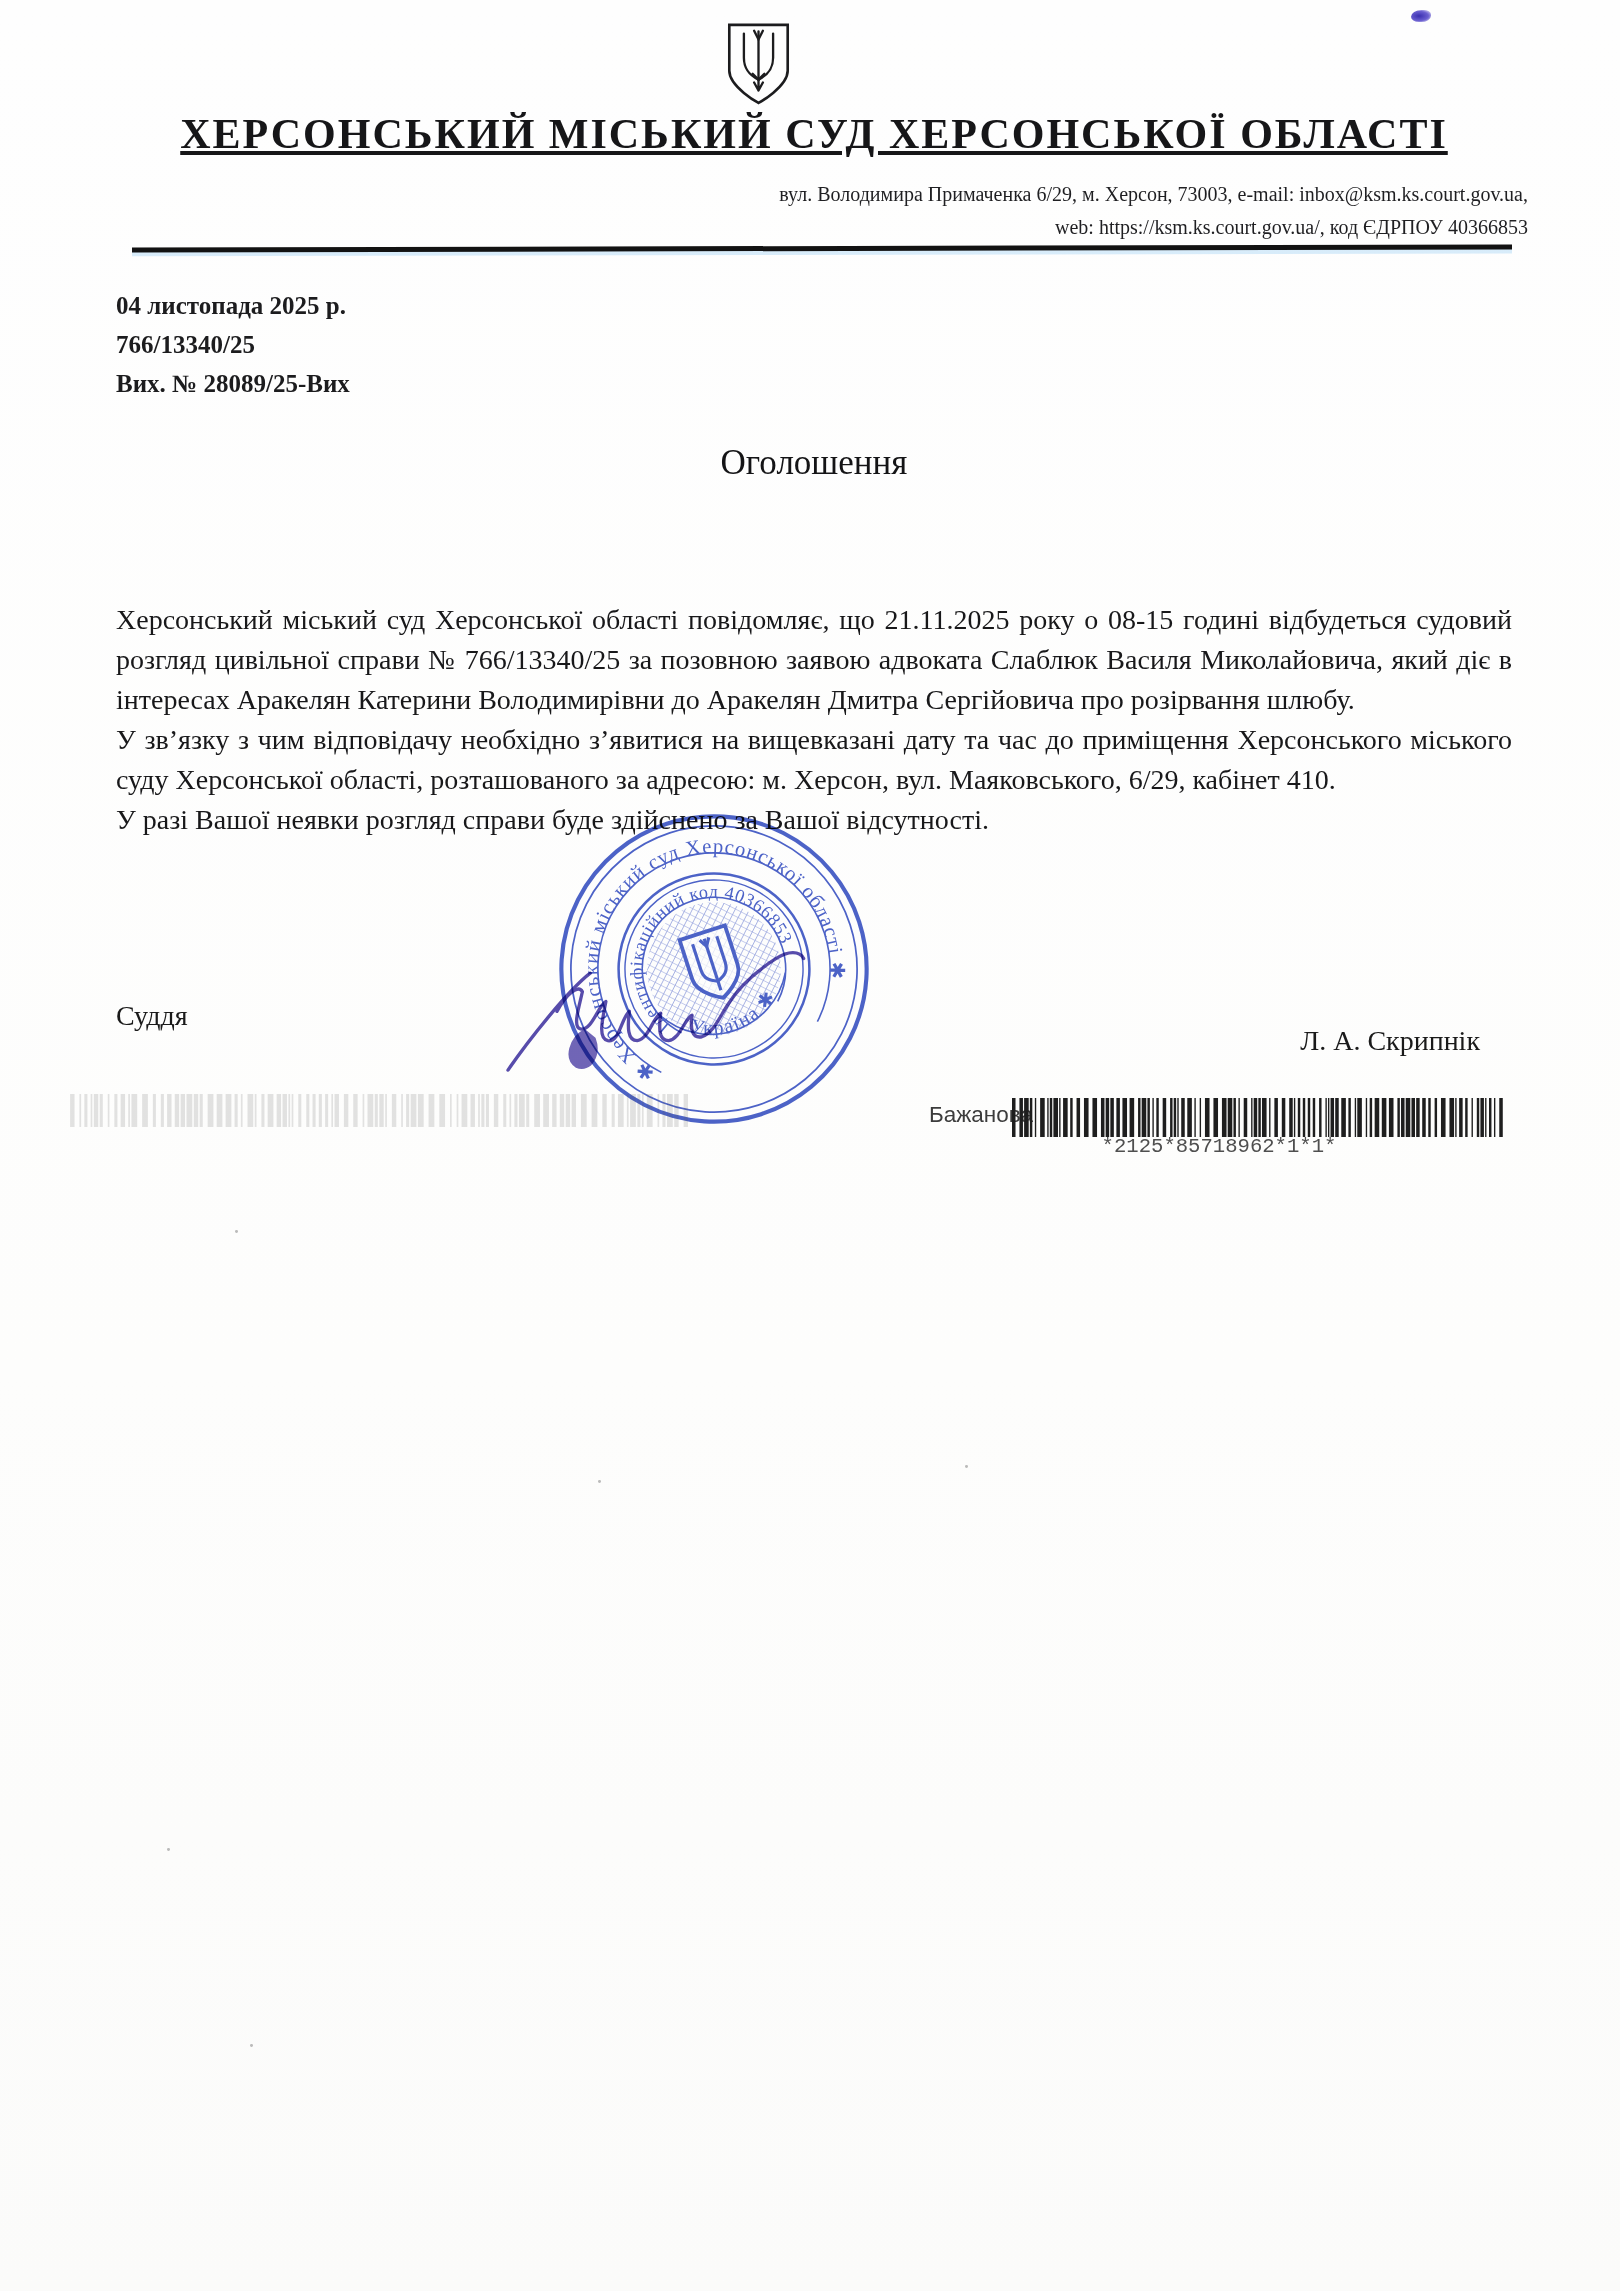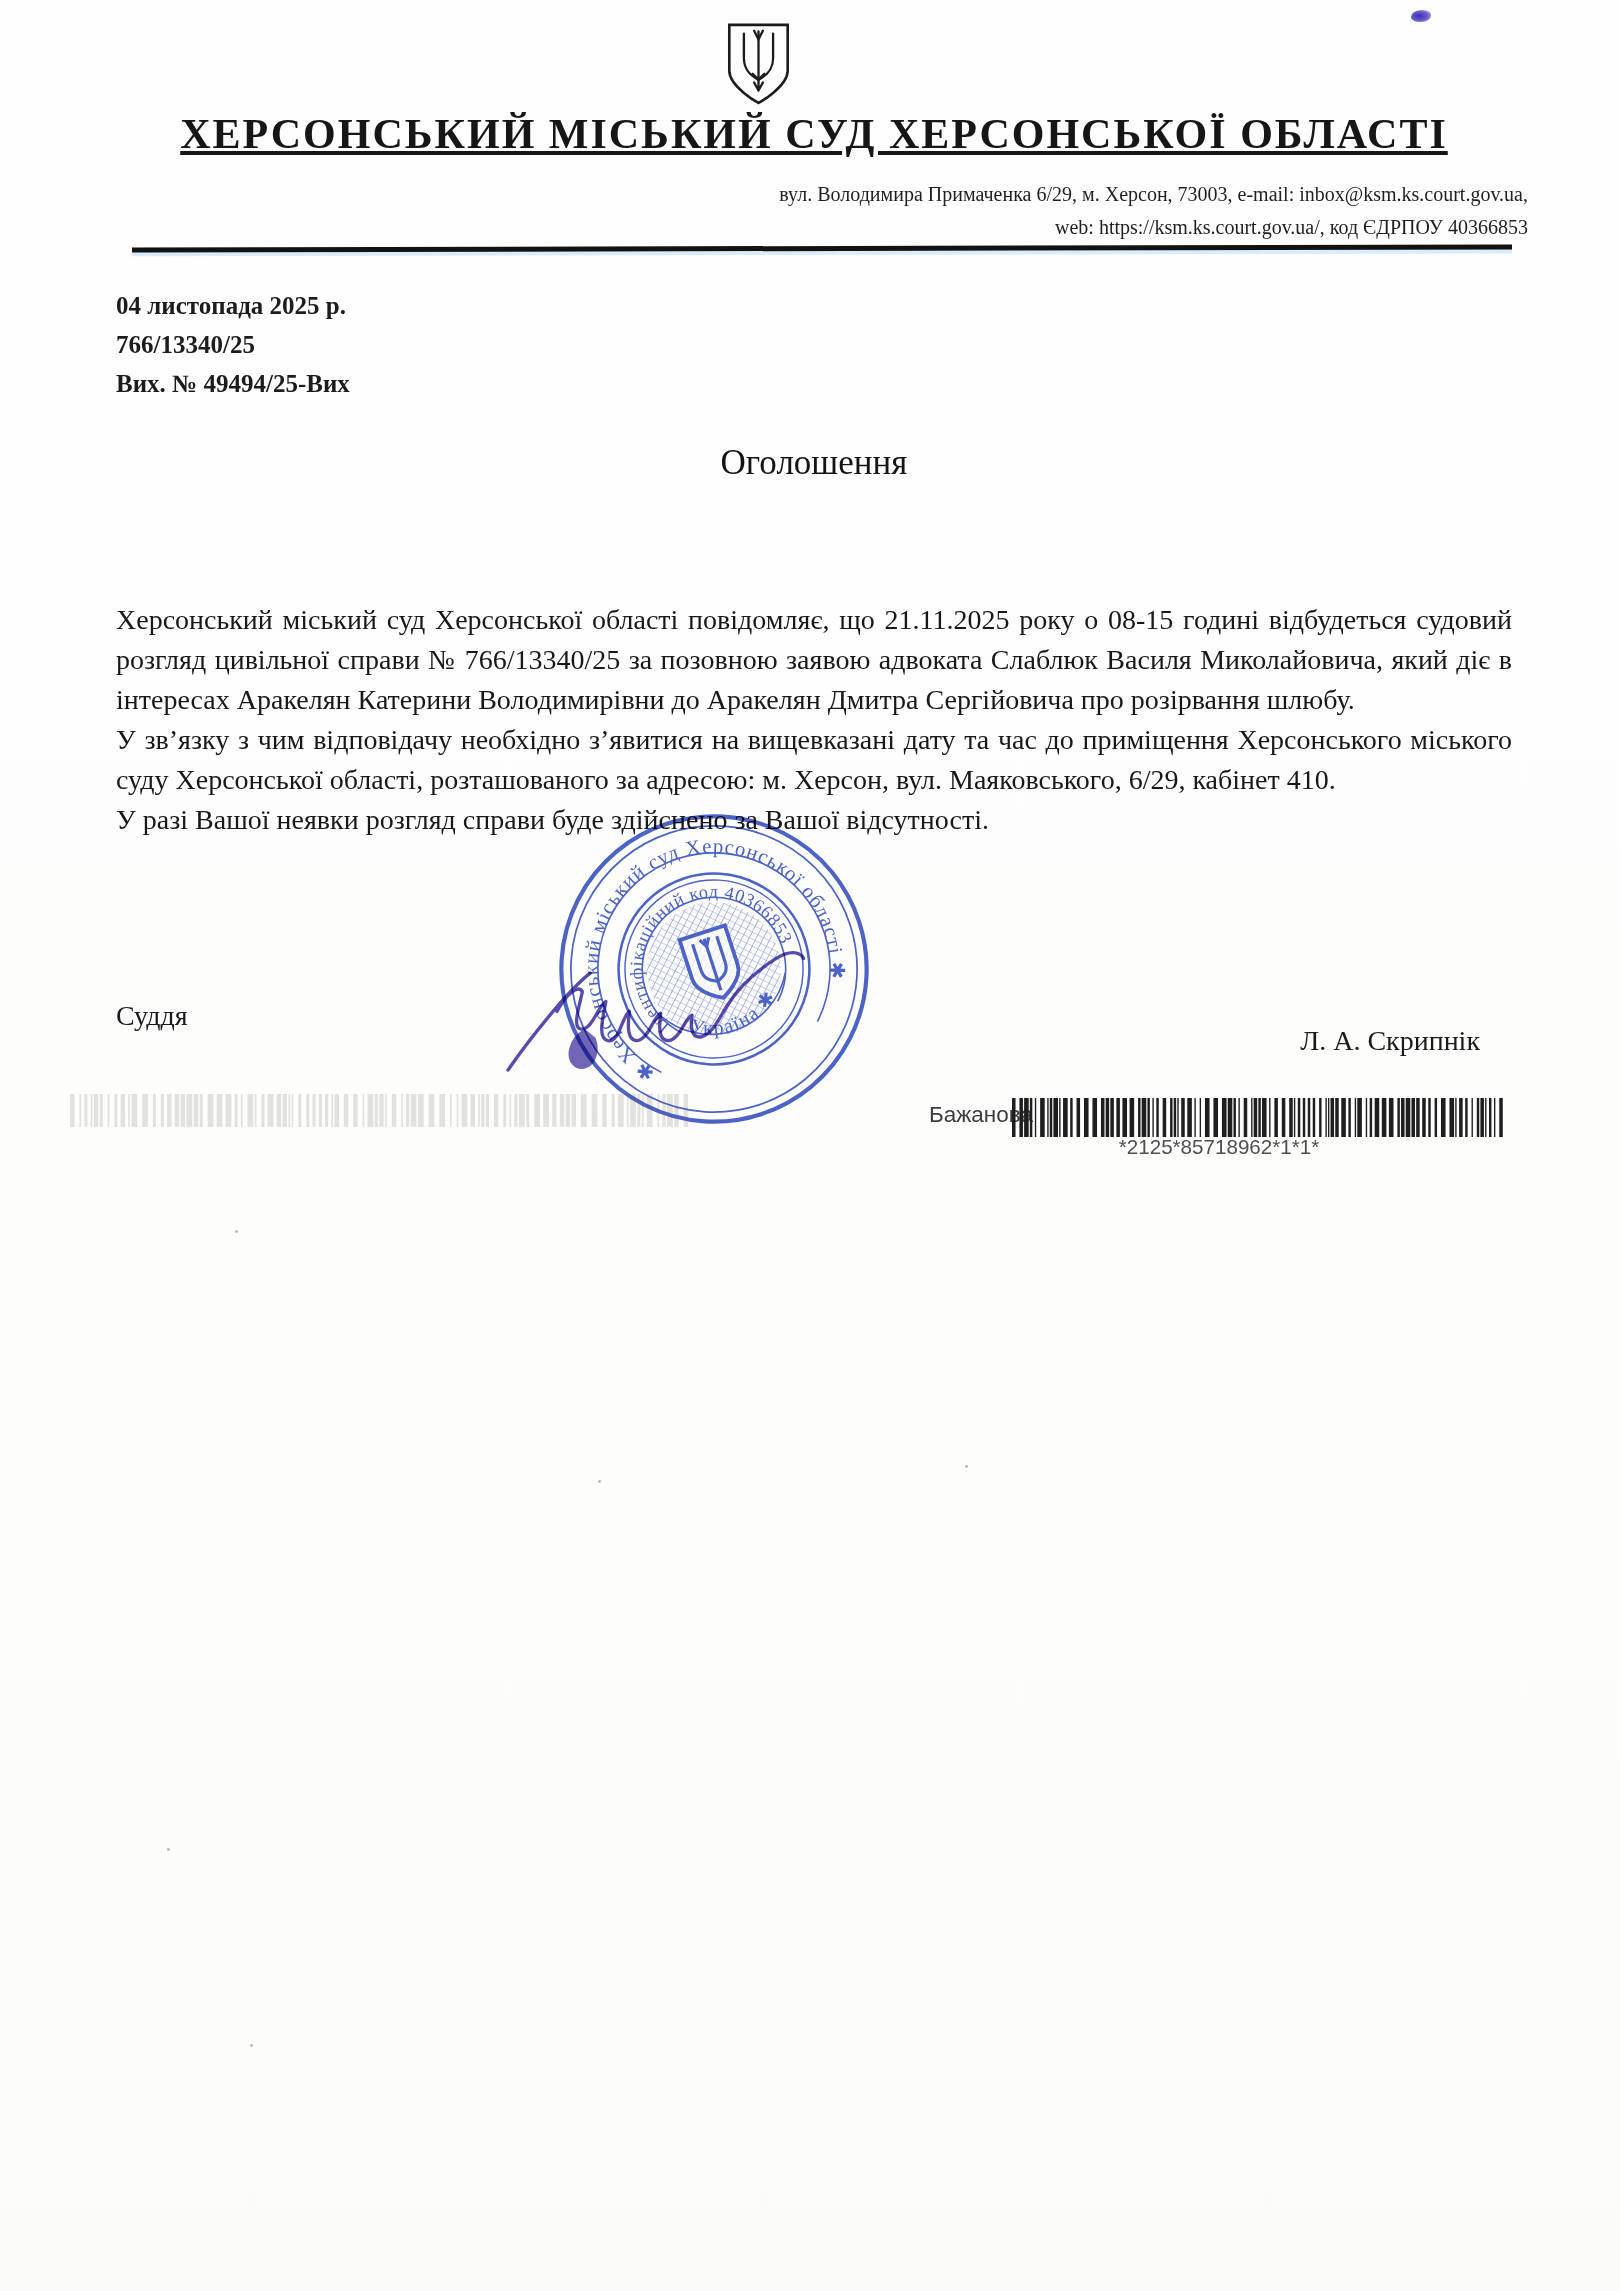--- a/index.html
+++ b/index.html
@@ -52,21 +52,21 @@
   .stamp{ left:555px; top:810px; width:318px; height:318px; mix-blend-mode:multiply; opacity:0.92; }
   .signature{ left:461px; top:919px; width:372px; height:169px; mix-blend-mode:multiply; }
 
   
   .bleed-barcode{ left:61px; top:1094px; width:627px; height:33px; opacity:0.16;
                   filter:blur(0.7px); transform:scaleX(-1); }
   .barcode-label{ left:929px; top:1102px; font-family:"Liberation Sans", sans-serif;
                   font-size:22.5px; color:#3c3c3c; }
   .barcode-svg{ left:1012px; top:1098px; width:498px; height:39px; }
   .barcode-text{ left:1072px; top:1135px; width:294px; text-align:center;
-                 font-family:Liberation Sans, sans-serif; font-size:20.6px; color:#4f4f4f; }
+                 font-family:Liberation Mono, monospace; font-size:20.6px; color:#4f4f4f; }
 
   
   .ink-blot{ left:1411px; top:9.8px; width:19.6px; height:12.7px; border-radius:60% 40% 55% 45%;
              background:radial-gradient(ellipse at 40% 50%, #3a2fb0 0%, #6a5fd0 55%, rgba(120,120,220,0) 100%); }
   .speck{ width:2.9px; height:2.9px; border-radius:50%; background:#7a7a7a; opacity:0.5; }
 </style>
 </head>
 <body>
 
 <div class="page">
@@ -88,21 +88,21 @@
   <div class="abs addr">
     <div>вул. Володимира Примаченка  6/29, м. Херсон, 73003, e-mail: inbox@ksm.ks.court.gov.ua,</div>
     <div>web: https://ksm.ks.court.gov.ua/, код ЄДРПОУ 40366853</div>
   </div>
 
   <div class="abs rule"></div>
 
   <div class="abs refblock">
     <div>04 листопада 2025 р.</div>
     <div>766/13340/25</div>
-    <div>Вих. № 49494/25-Вих</div>
+    <div>Вих. № 28089/25-Вих</div>
   </div>
 
   <div class="abs doc-title">Оголошення</div>
 
   <div class="abs body-text">
     <p>Херсонський міський суд Херсонської області повідомляє, що 21.11.2025 року о 08-15 годині відбудеться судовий розгляд цивільної справи № 766/13340/25 за позовною заявою адвоката Слаблюк Василя Миколайовича, який діє в інтересах Аракелян Катерини Володимирівни до Аракелян Дмитра Сергійовича про розірвання шлюбу.</p>
     <p>У зв’язку з чим відповідачу необхідно з’явитися на вищевказані дату та час до приміщення Херсонського міського суду Херсонської області, розташованого за адресою: м. Херсон, вул. Маяковського, 6/29, кабінет 410.</p>
     <p>У разі Вашої неявки розгляд справи буде здійснено за Вашої відсутності.</p>
   </div>
 

